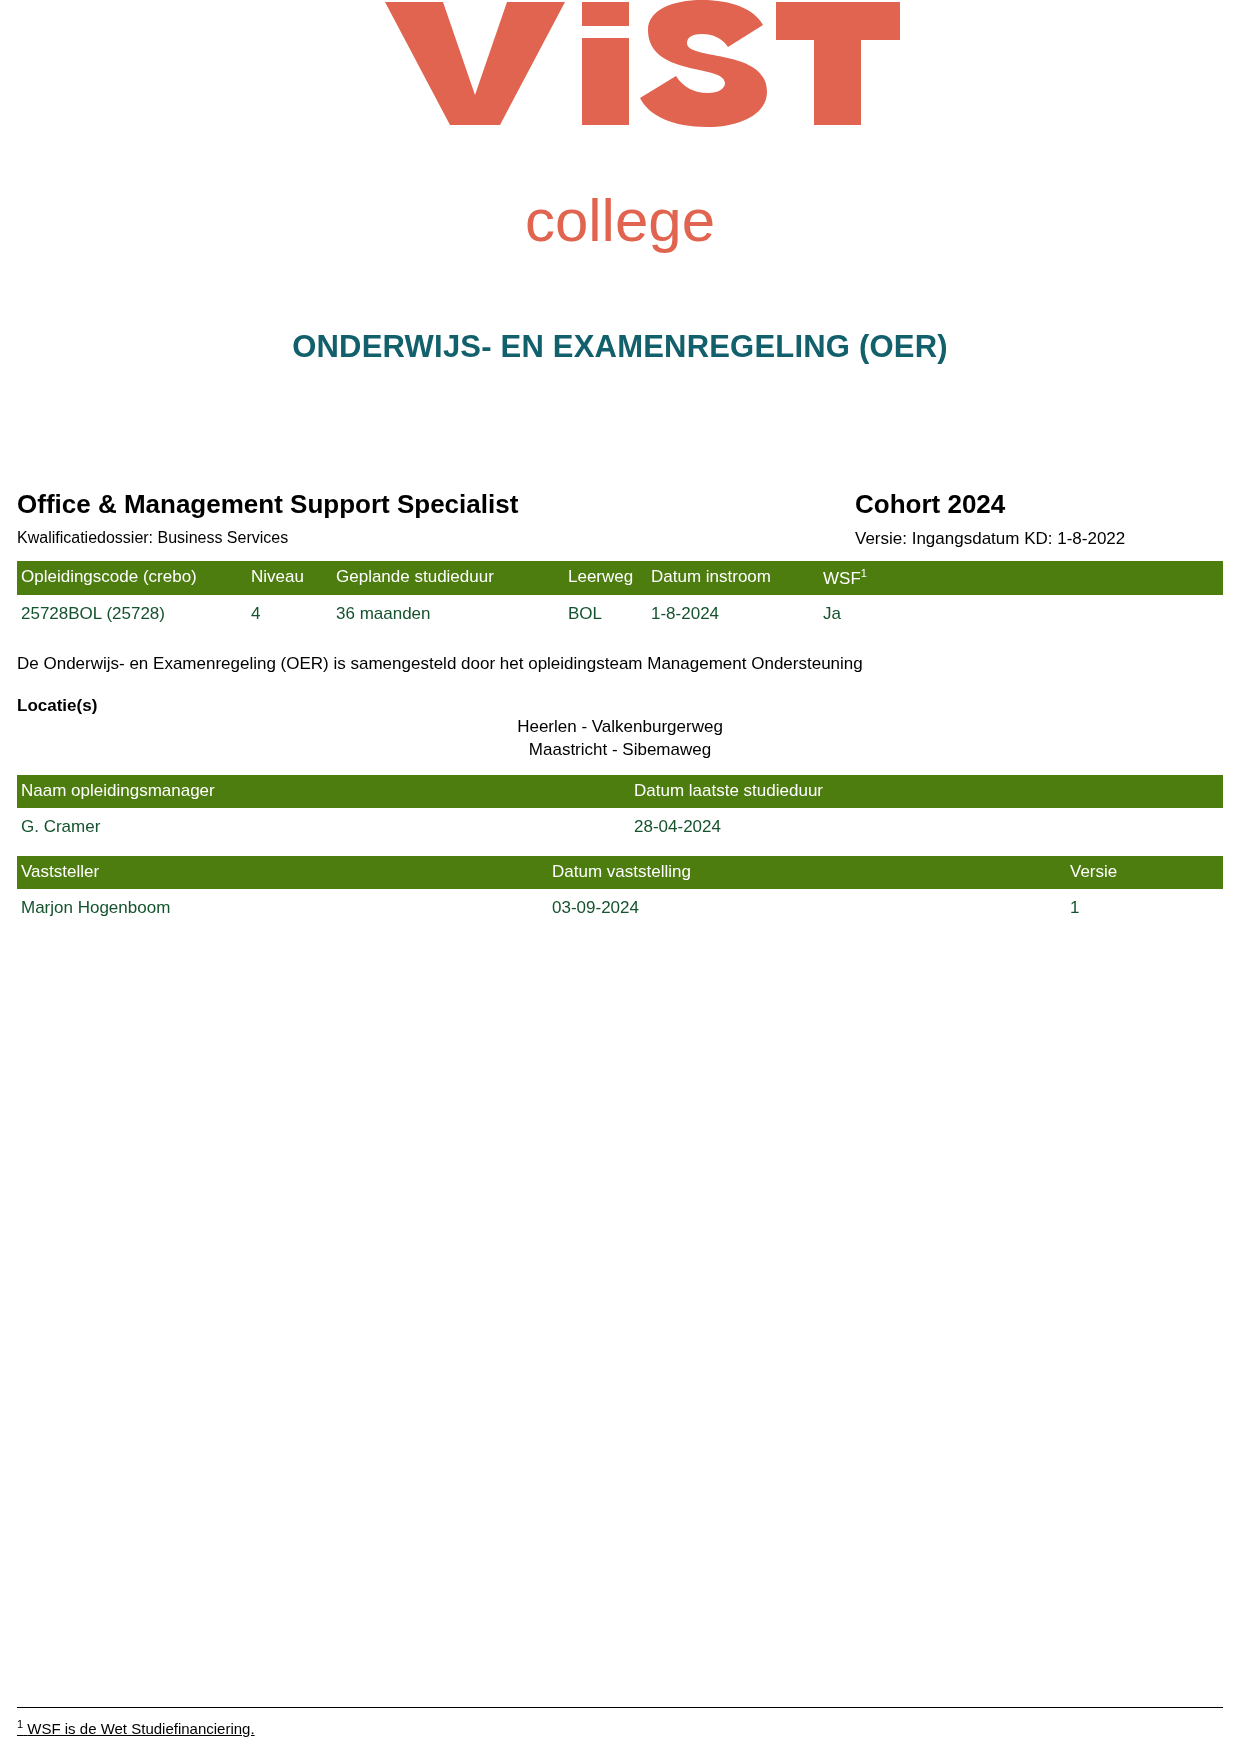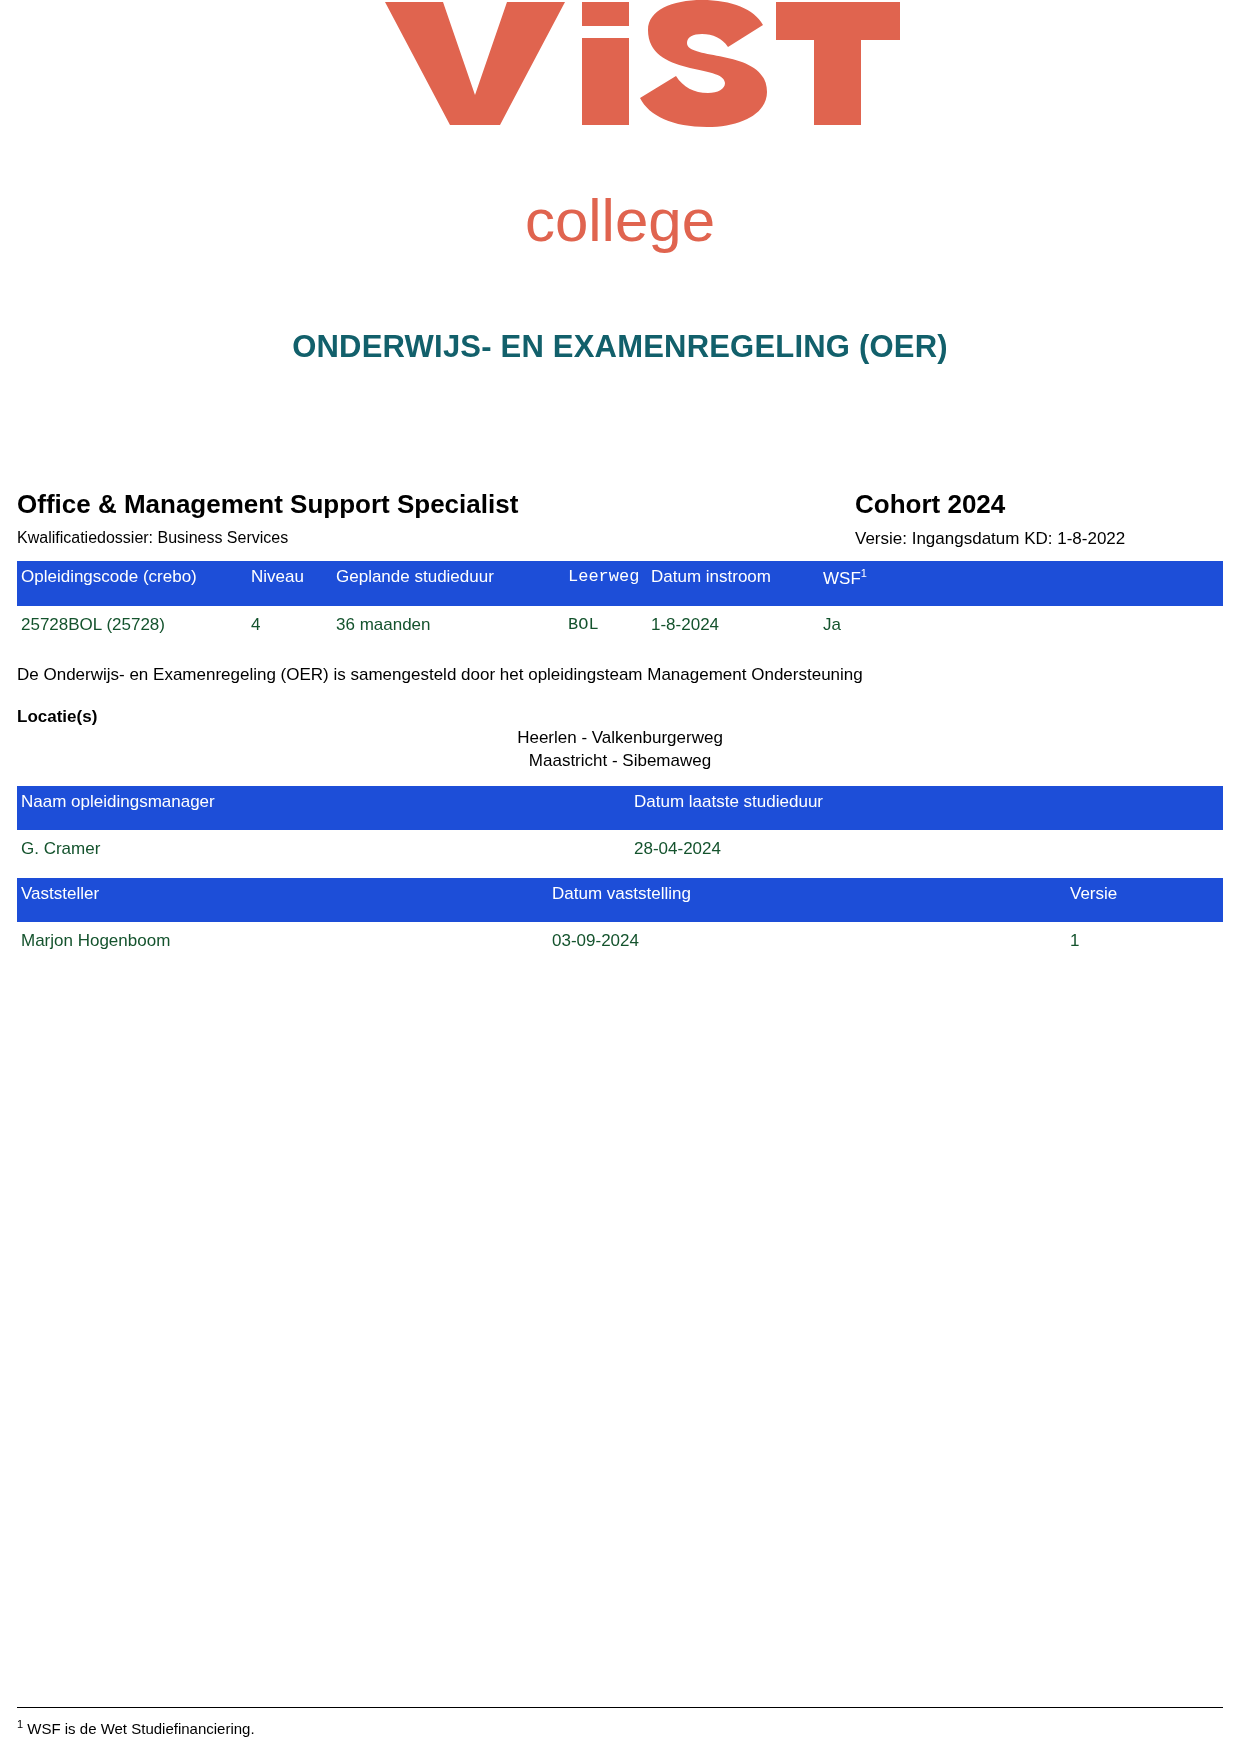--- a/index.html
+++ b/index.html
@@ -81,42 +81,42 @@
     font-size: 17px;
   }
 
   
   table.data {
     width: 100%;
     border-collapse: collapse;
     font-size: 17px;
   }
   table.data thead th {
-    background: #1d4ed8;
+    background: #4d7c0f;
     color: #ffffff;
     font-weight: normal;
     text-align: left;
-    padding: 6px 4px 18px 4px;
+    padding: 6px 4px 7px 4px;
     vertical-align: top;
   }
   table.data tbody td {
     padding: 9px 4px 8px 4px;
     vertical-align: top;
     color: #14532d;
   }
   sup {
     font-size: 11px;
     vertical-align: super;
   }
 
   .t1 { margin-top: 12px; }
   .t1 th:nth-child(1), .t1 td:nth-child(1) { width: 222px; }
   .t1 th:nth-child(2), .t1 td:nth-child(2) { width: 77px; }
   .t1 th:nth-child(3), .t1 td:nth-child(3) { width: 224px; }
-  .t1 th:nth-child(4), .t1 td:nth-child(4) { width: 75px; font-family: Liberation Mono, monospace; }
+  .t1 th:nth-child(4), .t1 td:nth-child(4) { width: 75px; }
   .t1 th:nth-child(5), .t1 td:nth-child(5) { width: 164px; }
 
   .para {
     font-size: 17px;
     margin-top: 22px;
   }
   .loc-head {
     font-size: 17px;
     font-weight: bold;
     margin-top: 22px;
@@ -135,20 +135,21 @@
   .t3 th:nth-child(2), .t3 td:nth-child(2) { width: 510px; }
   .t3 th:nth-child(3), .t3 td:nth-child(3) { text-align: left; }
 
   
   .footnote-area {
     position: absolute;
     left: 0;
     right: 0;
     bottom: 18px;
     padding: 0 17px;
+    text-decoration: underline;
   }
   .footnote-rule {
     border: none;
     border-top: 1px solid #000;
     margin: 0 0 10px 0;
     width: 100%;
   }
   .footnote-text {
     font-size: 15px;
   }

